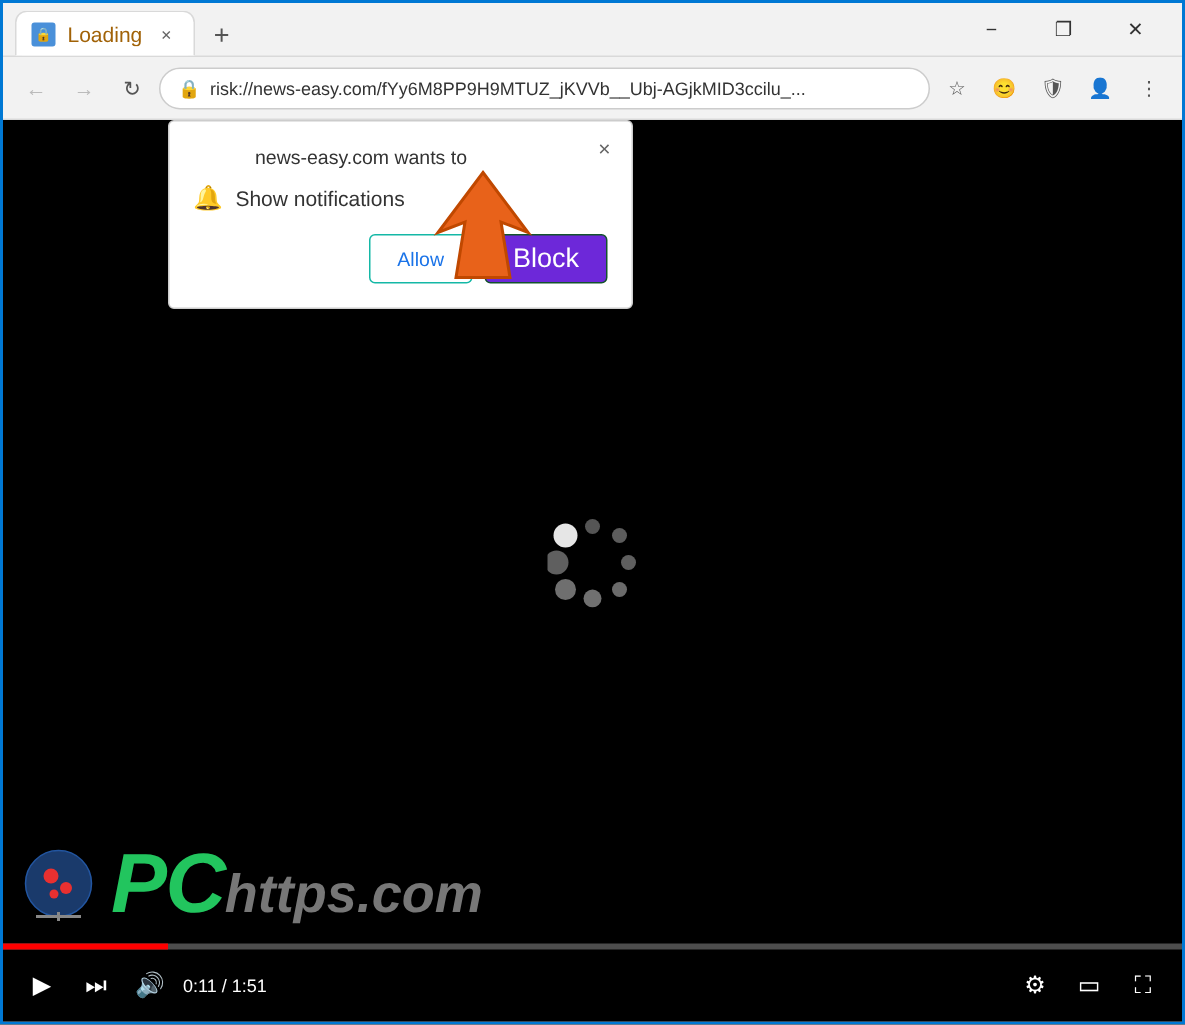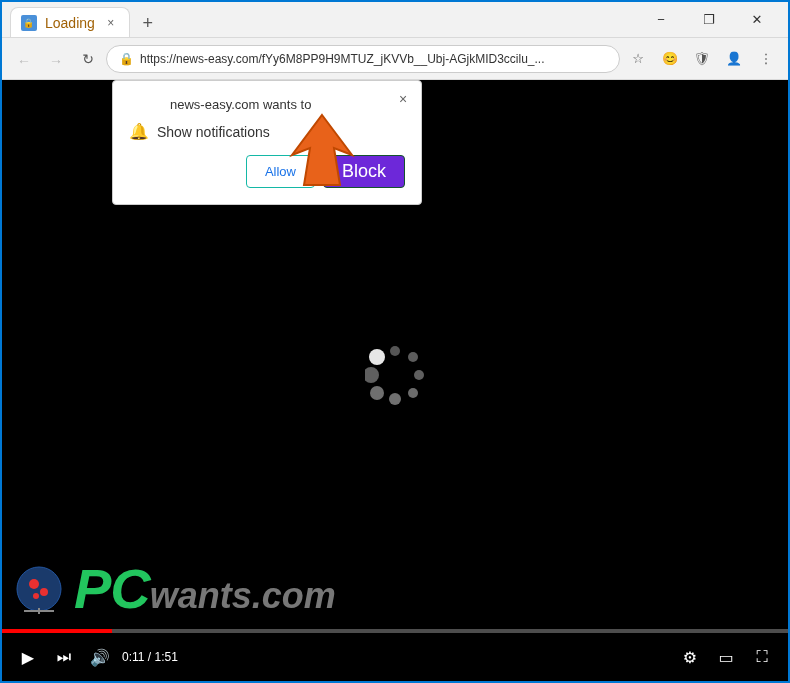--- a/index.html
+++ b/index.html
@@ -372,21 +372,21 @@
       <div class="win-btn win-close">✕</div>
     </div>
   </div>
 
   <div class="address-bar">
     <div class="nav-btn disabled">←</div>
     <div class="nav-btn disabled">→</div>
     <div class="nav-btn">↻</div>
     <div class="address-input">
       <span class="lock-icon">🔒</span>
-      <span class="address-text">https://news-easy.com/fYy6M8PP9H9MTUZ_jKVVb__Ubj-AGjkMID3ccilu_...</span>
+      <span class="address-text">risk://news-easy.com/fYy6M8PP9H9MTUZ_jKVVb__Ubj-AGjkMID3ccilu_...</span>
     </div>
     <div class="address-icons">
       <div class="addr-icon-btn">☆</div>
       <div class="addr-icon-btn">😊</div>
       <div class="addr-icon-btn">🛡</div>
       <div class="addr-icon-btn">👤</div>
       <div class="addr-icon-btn">⋮</div>
     </div>
   </div>
 
@@ -430,21 +430,21 @@
       <svg class="pcrisk-logo" viewBox="0 0 50 50" xmlns="http://www.w3.org/2000/svg">
         <circle cx="25" cy="25" r="22" fill="#1a3a6b" stroke="#2255a0" stroke-width="1"></circle>
         <circle cx="20" cy="20" r="5" fill="#e83030"></circle>
         <circle cx="30" cy="28" r="4" fill="#e83030"></circle>
         <circle cx="22" cy="32" r="3" fill="#e83030"></circle>
         <line x1="25" y1="44" x2="25" y2="50" stroke="#888" stroke-width="2"></line>
         <line x1="10" y1="47" x2="40" y2="47" stroke="#888" stroke-width="2"></line>
       </svg>
 
       <div>
-        <span style="font-size:56px;font-style:italic;font-weight:900;color:#22c55e;letter-spacing:-1px;">PC</span><span style="font-size:36px;font-style:italic;font-weight:700;color:#777;">wants.com</span>
+        <span style="font-size:56px;font-style:italic;font-weight:900;color:#22c55e;letter-spacing:-1px;">PC</span><span style="font-size:36px;font-style:italic;font-weight:700;color:#777;">https.com</span>
       </div>
     </div>
 
     <div class="progress-bar-container">
       <div class="progress-bar-fill" style="width:14%"></div>
     </div>
 
     <div class="video-controls">
       <div class="ctrl-btn">▶</div>
       <div class="ctrl-btn">⏭</div>

